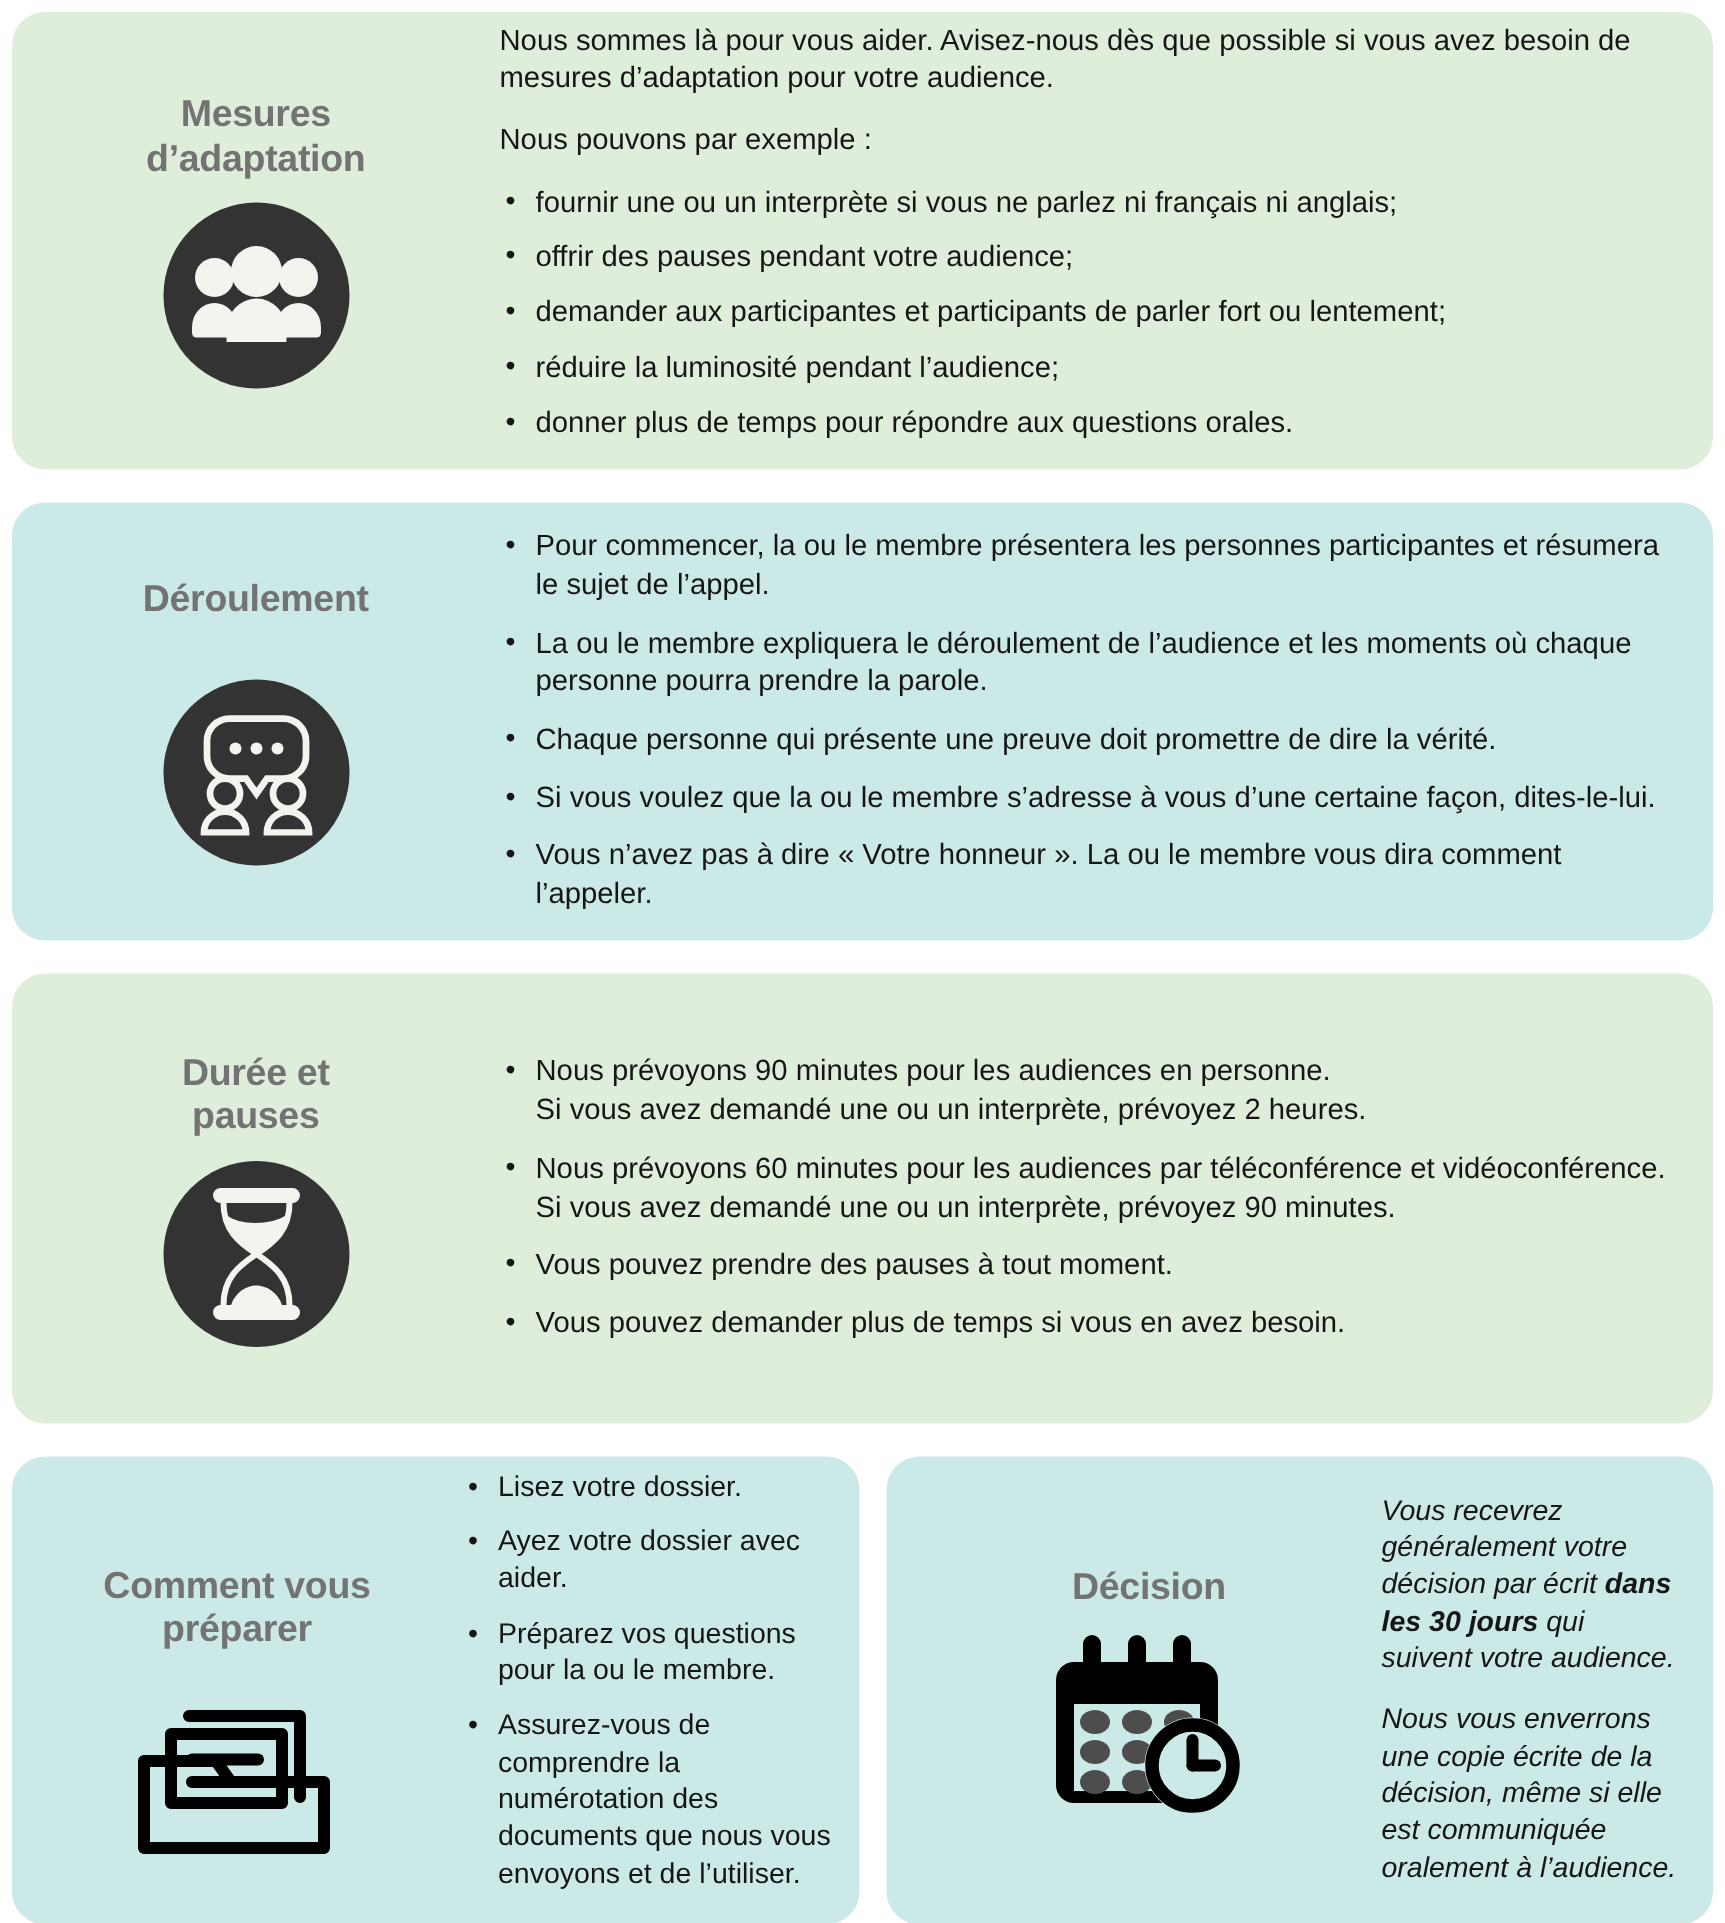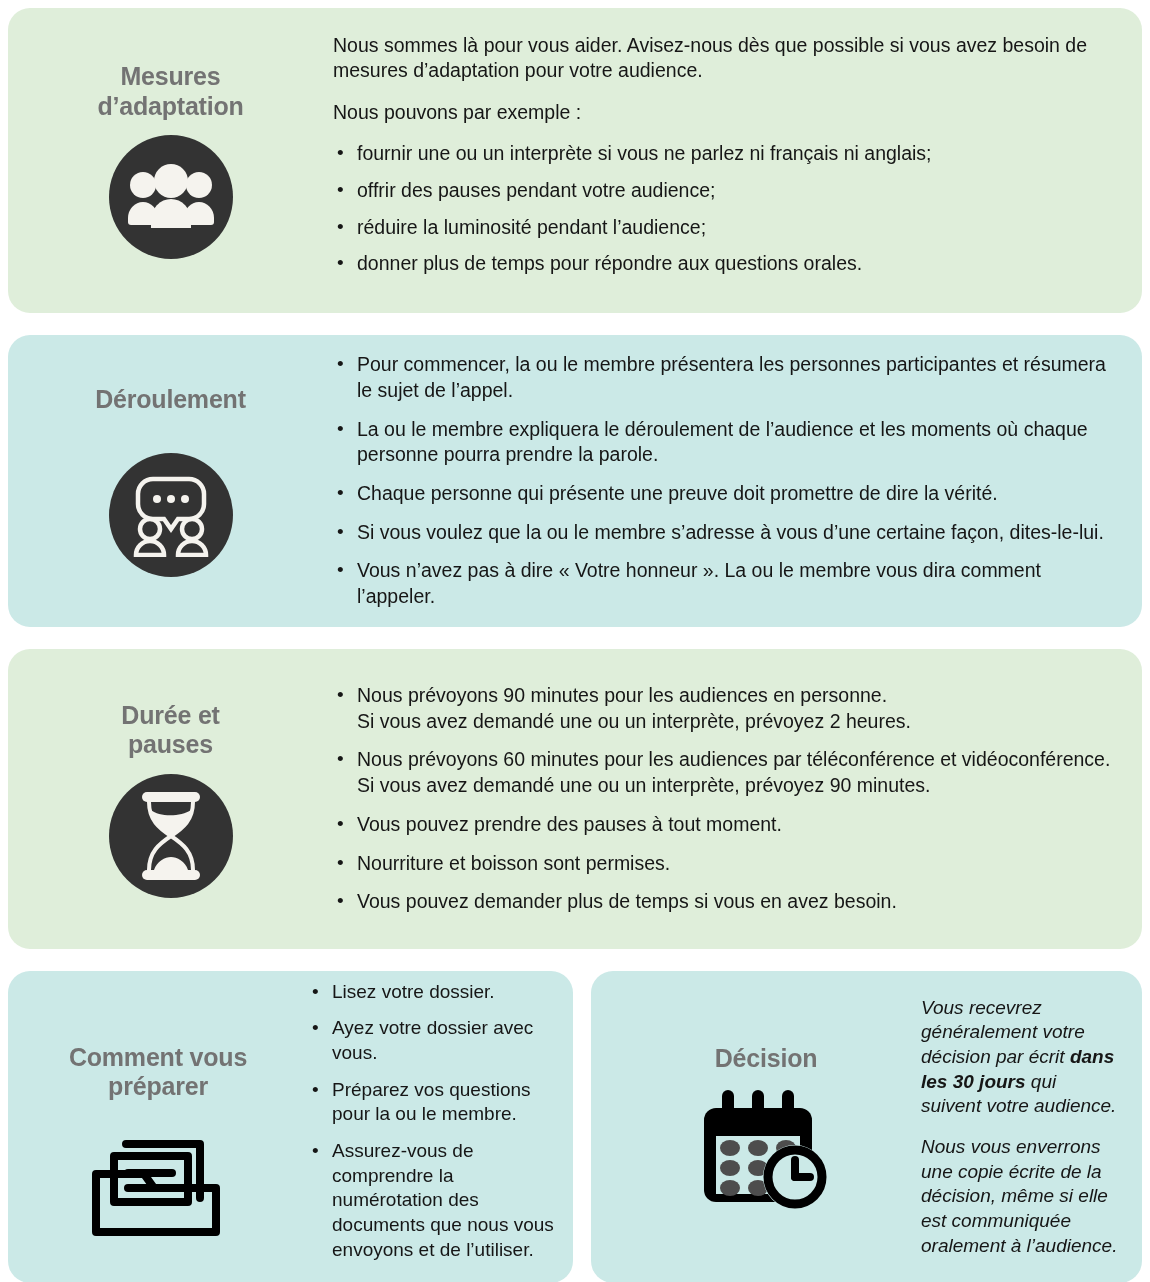--- a/index.html
+++ b/index.html
@@ -178,20 +178,21 @@
           </g>
         </svg>
       </div>
     </div>
     <div class="card-body">
       <p class="para">Nous sommes là pour vous aider. Avisez-nous dès que possible si vous avez besoin de mesures d’adaptation pour votre audience.</p>
       <p class="para">Nous pouvons par exemple :</p>
       <ul class="bullets">
         <li>fournir une ou un interprète si vous ne parlez ni français ni anglais;</li>
         <li>offrir des pauses pendant votre audience;</li>
+        <li>demander aux participantes et participants de parler fort ou lentement;</li>
         <li>réduire la luminosité pendant l’audience;</li>
         <li>donner plus de temps pour répondre aux questions orales.</li>
       </ul>
     </div>
   </div>
 
   <div class="card blue" id="card-process">
     <div class="card-left">
       <div class="heading">Déroulement</div>
       <div class="circle-icon">
@@ -249,21 +250,20 @@
           <span class="sub-line">Nous prévoyons 90 minutes pour les audiences en personne.</span>
           <span class="sub-line">Si vous avez demandé une ou un interprète, prévoyez 2 heures.</span>
         </li>
         <li>
           <span class="sub-line">Nous prévoyons 60 minutes pour les audiences par téléconférence et vidéoconférence.</span>
           <span class="sub-line">Si vous avez demandé une ou un interprète, prévoyez 90 minutes.</span>
         </li>
         <li>
           <span class="sub-line">Vous pouvez prendre des pauses à tout moment.</span>
         </li>
-        <li>Nourriture et boisson sont permises.</li>
         <li>Vous pouvez demander plus de temps si vous en avez besoin.</li>
       </ul>
     </div>
   </div>
 
   <div class="bottom-row">
 
     <div class="card blue" id="card-prepare">
       <div class="card-left">
         <div class="heading heading-prepare">
@@ -280,21 +280,21 @@
             <g stroke="#000000" stroke-width="8" stroke-linecap="round">
               <line x1="38" y1="55" x2="82" y2="55"></line>
               <line x1="38" y1="70" x2="82" y2="70"></line>
             </g>
           </svg>
         </div>
       </div>
       <div class="card-body">
         <ul class="bullets">
           <li>Lisez votre dossier.</li>
-          <li>Ayez votre dossier avec vous.</li>
+          <li>Ayez votre dossier avec aider.</li>
           <li>Préparez vos questions pour la ou le membre.</li>
           <li>Assurez-vous de comprendre la numérotation des documents que nous vous envoyons et de l’utiliser.</li>
         </ul>
       </div>
     </div>
 
     <div class="card blue" id="card-decision">
       <div class="card-left">
         <div class="heading heading-decision">Décision</div>
         <div class="icon-line">

